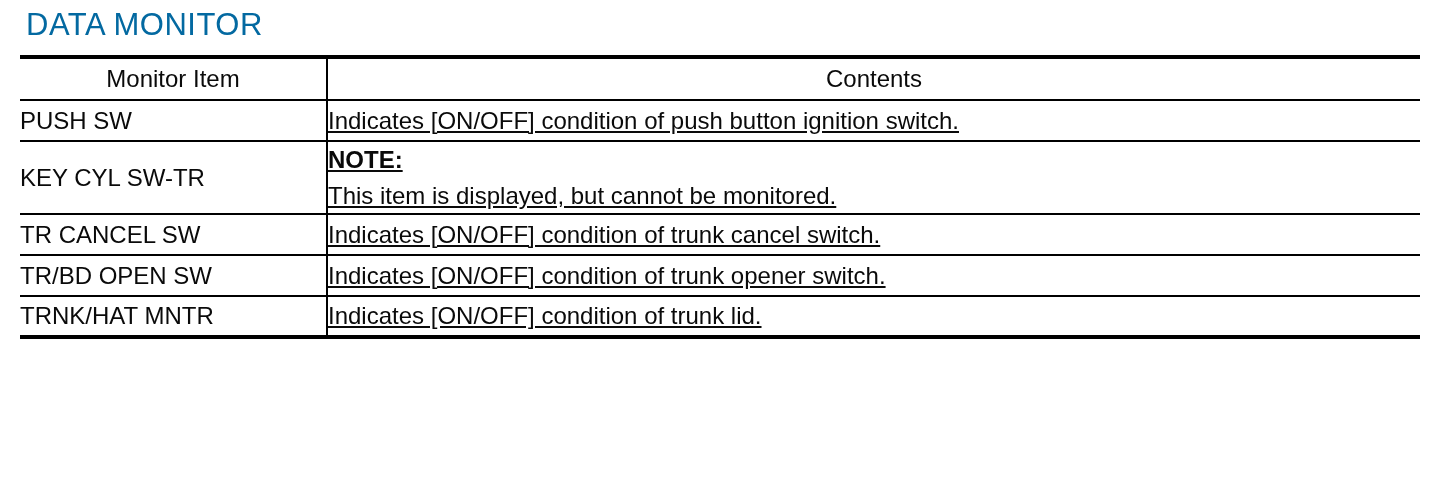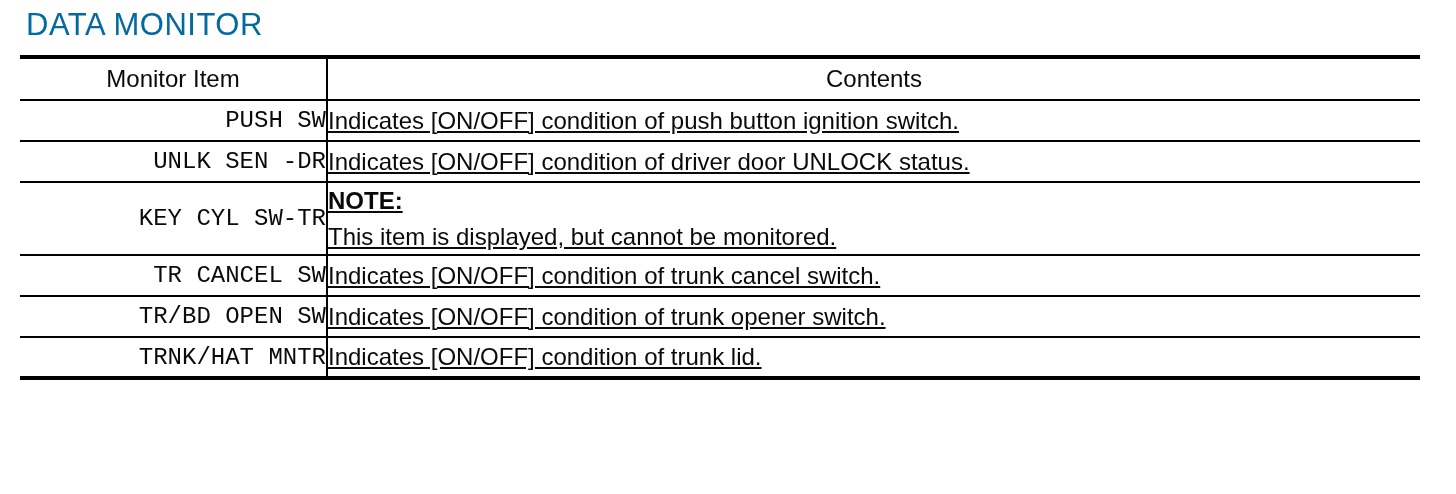--- a/index.html
+++ b/index.html
@@ -55,23 +55,22 @@
     border-right: 2px solid #000000;
   }
   .monitor-table thead th {
     height: 40px;
     text-align: center;
   }
   .monitor-table tbody tr { height: 41px; }
   .monitor-table tbody tr.tall-row { height: 73px; }
   .cell-item {
     padding-left: 14px;
-    text-align: right;
+    text-align: left;
     white-space: nowrap;
-    font-family: Liberation Mono, monospace;
   }
   .cell-contents {
     padding-left: 17px;
     text-align: left;
     text-decoration: underline;
   }
   .note-label {
     font-weight: bold;
     line-height: 24px;
   }
@@ -96,24 +95,20 @@
       <tr>
         <th>Monitor Item</th>
         <th>Contents</th>
       </tr>
     </thead>
     <tbody>
       <tr>
         <td class="cell-item">PUSH SW</td>
         <td class="cell-contents">Indicates [ON/OFF] condition of push button ignition switch.</td>
       </tr>
-      <tr>
-        <td class="cell-item">UNLK SEN -DR</td>
-        <td class="cell-contents">Indicates [ON/OFF] condition of driver door UNLOCK status.</td>
-      </tr>
       <tr class="tall-row">
         <td class="cell-item">KEY CYL SW-TR</td>
         <td class="cell-contents">
           <div class="note-label">NOTE:</div>
           <div class="note-text">This item is displayed, but cannot be monitored.</div>
         </td>
       </tr>
       <tr>
         <td class="cell-item">TR CANCEL SW</td>
         <td class="cell-contents">Indicates [ON/OFF] condition of trunk cancel switch.</td>

